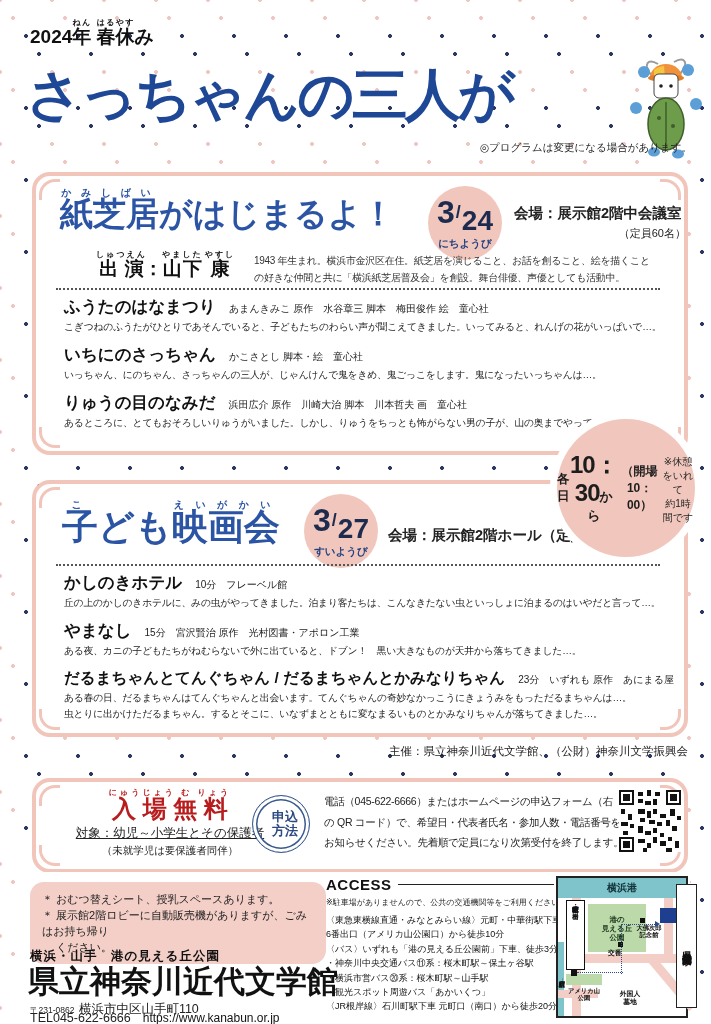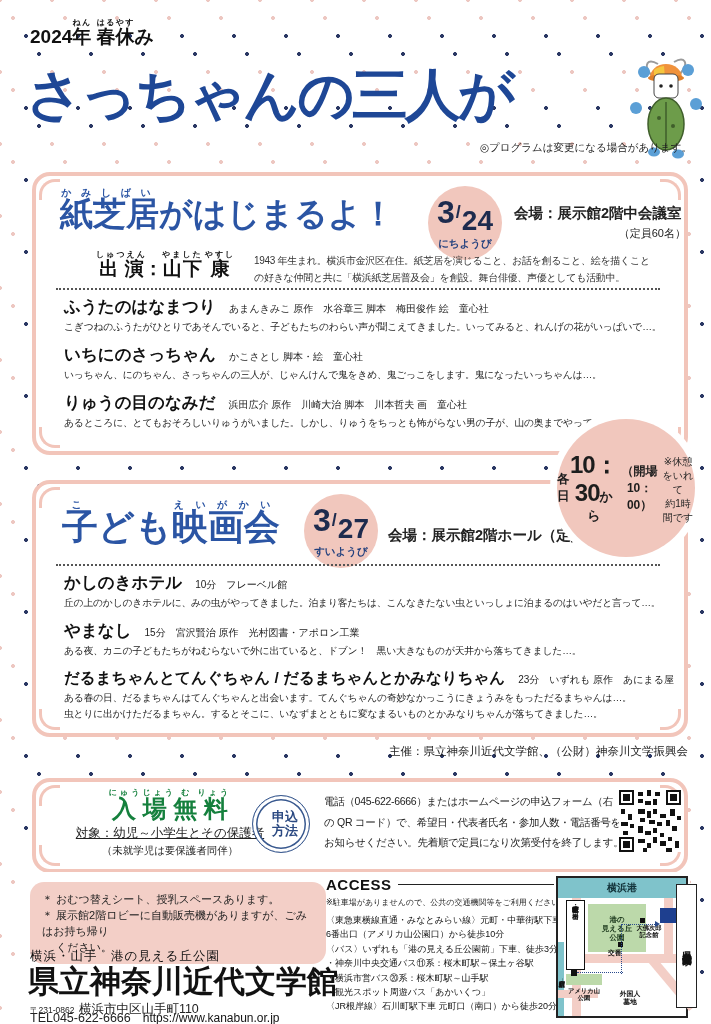--- a/index.html
+++ b/index.html
@@ -74,37 +74,37 @@
   .tc-day{font-size:12.5px;font-weight:bold;}
   .tc-time{line-height:1.15;}
   .tc-big{font-size:24px;font-weight:bold;letter-spacing:-1px;}
   .tc-kara{font-size:13px;font-weight:bold;}
   .tc-open{font-size:12px;font-weight:bold;margin-top:1px;}
   .tc-note{font-size:10px;line-height:14px;margin-top:3px;color:#222;}
   
   .organizer{left:298px;top:744px;width:390px;text-align:right;font-size:11.5px;color:#222;}
   
   .free-block{left:26px;top:6px;width:216px;text-align:center;}
-  .free-title{font-size:24px;font-weight:bold;color:#15803d;line-height:1;white-space:nowrap;}
+  .free-title{font-size:24px;font-weight:bold;color:#b91c1c;line-height:1;white-space:nowrap;}
   .free-title rt{font-size:8px;letter-spacing:3px;}
   .target{font-size:12.5px;margin-top:4px;white-space:nowrap;text-decoration:underline;}
   .tnote{font-size:10.5px;margin-top:2px;}
   .method-circle{left:216px;top:13px;width:56px;height:56px;border-radius:50%;
     border:1.5px solid #39598f;box-shadow:inset 0 0 0 3px #fff,inset 0 0 0 4.5px #39598f;
     display:flex;flex-direction:column;align-items:center;justify-content:center;
     color:#2c4a82;font-weight:bold;font-size:13px;line-height:14px;}
   .mc1{transform:translateX(-4px);padding-left:16px;}
   .mc2{transform:translateX(4px);}
   .instructions{left:288px;top:9px;width:296px;font-size:10.5px;letter-spacing:-0.3px;line-height:20.5px;color:#222;white-space:nowrap;}
   .qr{left:583px;top:8px;width:62px;height:62px;}
   
   .bottom-white{left:20px;top:872px;width:670px;height:152px;background:#fff;}
   .notes{left:30px;top:882px;width:272px;background:#f3cfc7;border-radius:14px;padding:9px 12px;font-size:11px;line-height:16px;color:#222;}
   .notes .ind{padding-left:14px;}
-  .loc-line{left:30px;top:948px;font-family:"Liberation Serif","DejaVu Serif",serif;font-weight:normal;font-size:12.5px;letter-spacing:1px;color:#111;}
+  .loc-line{left:30px;top:948px;font-family:"Liberation Serif","DejaVu Serif",serif;font-weight:bold;font-size:12.5px;letter-spacing:1px;color:#111;}
   .museum-name{left:28px;top:961px;font-family:"Liberation Serif","DejaVu Serif",serif;font-weight:bold;font-size:31px;letter-spacing:0;color:#111;white-space:nowrap;}
   .postal-line{left:30px;top:999px;white-space:nowrap;}
   .zip{font-size:8.5px;}
   .addr{font-size:12.5px;}
   .tel-line{left:30px;top:1011px;font-size:12.5px;white-space:nowrap;}
   .url{margin-left:12px;font-size:12px;color:#111;text-decoration:none;}
   
   .access{left:326px;top:876px;width:228px;}
   .acc-head{display:flex;align-items:center;gap:6px;}
   .acc-title{font-size:15px;font-weight:bold;letter-spacing:0.5px;color:#111;}

